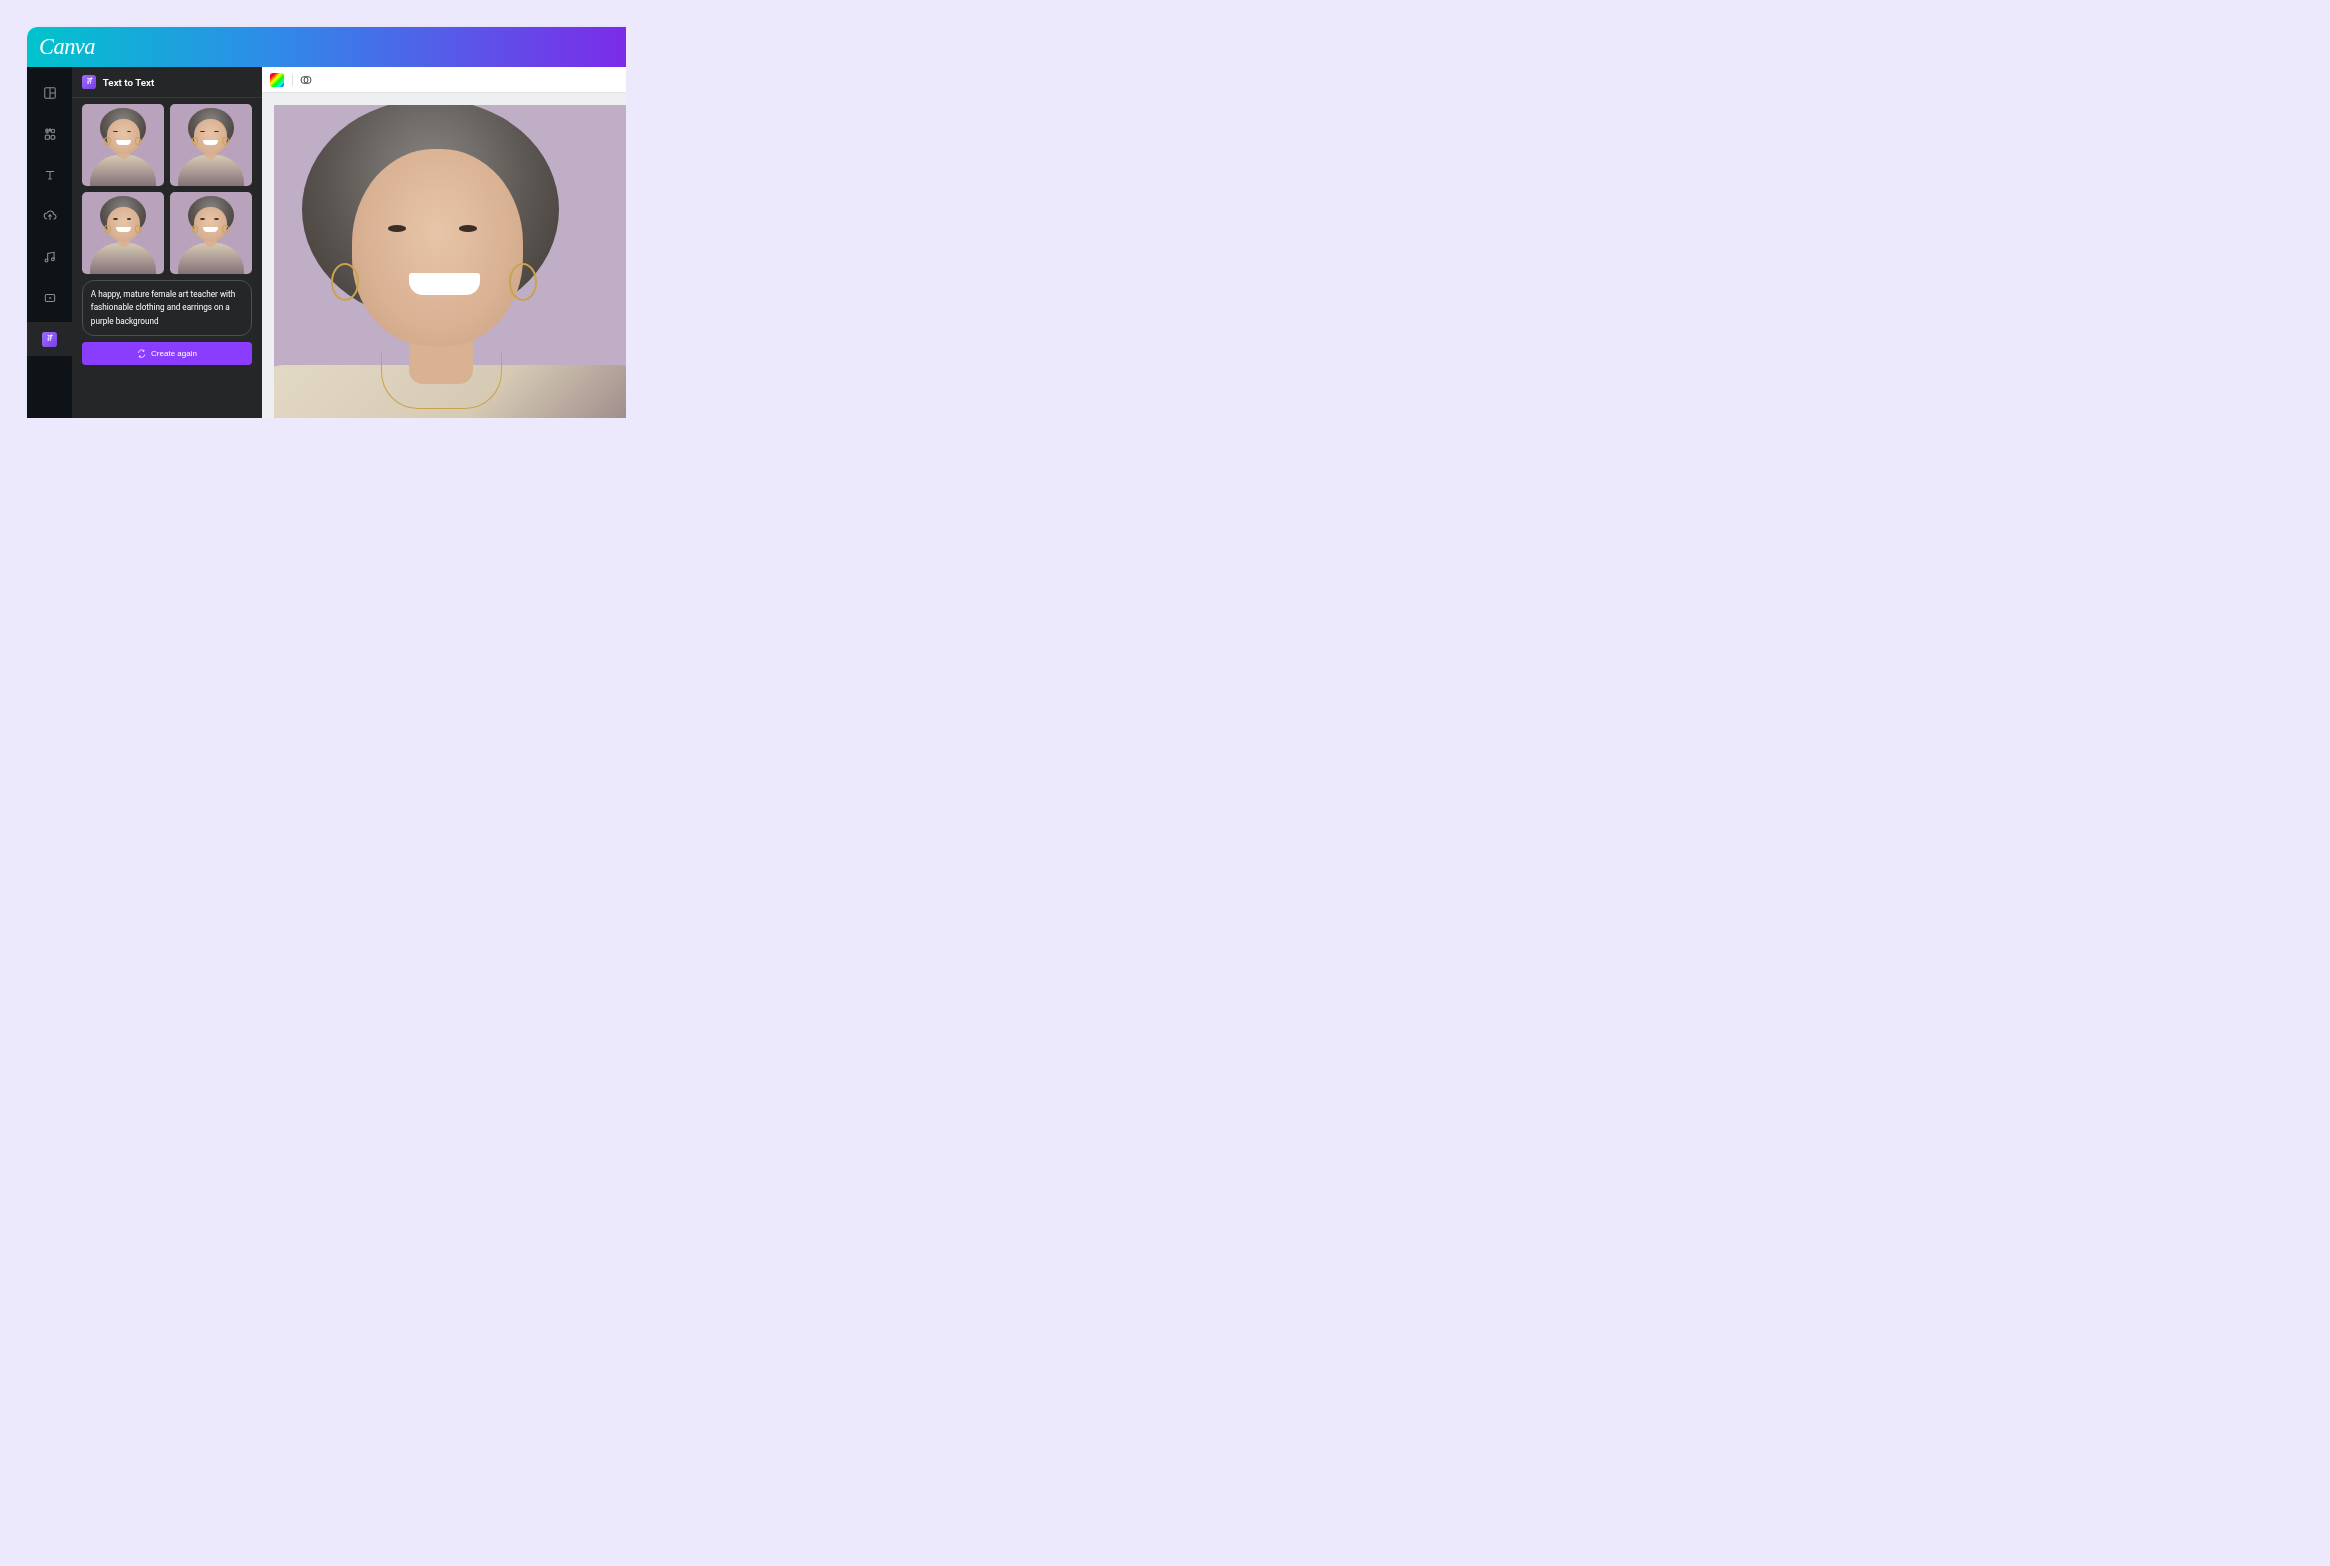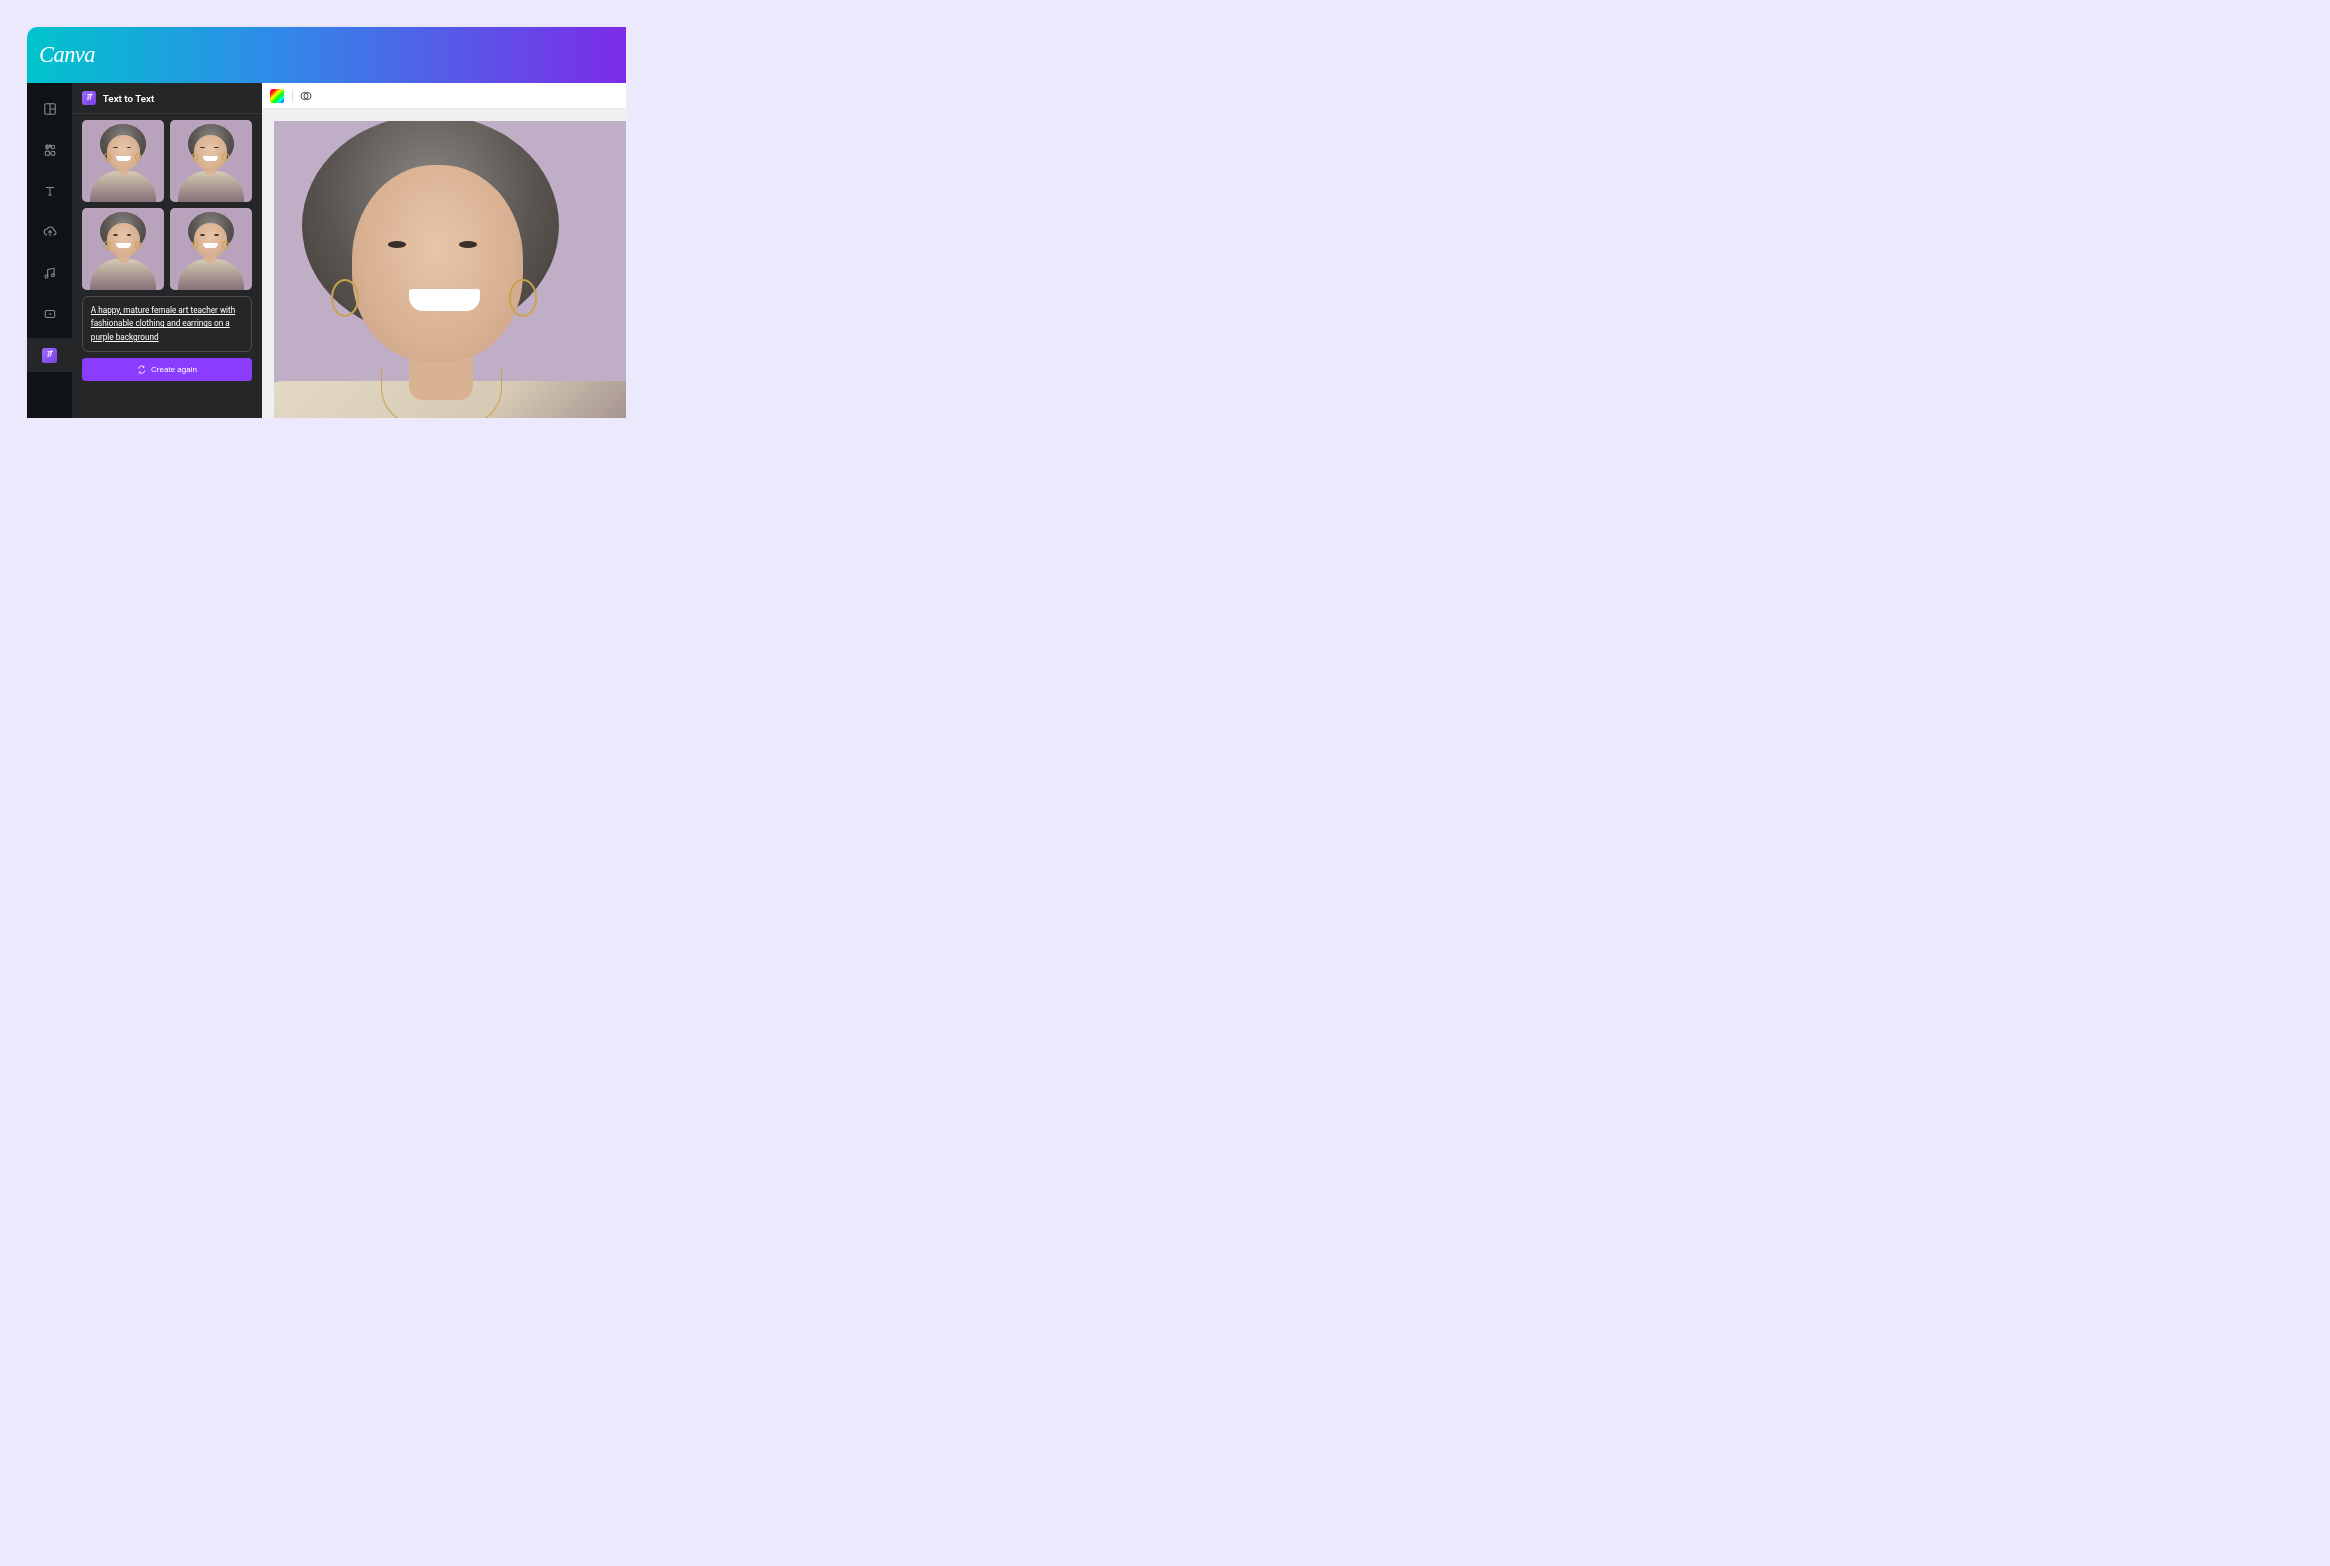--- a/index.html
+++ b/index.html
@@ -20,21 +20,21 @@
       top: 27px;
       left: 27px;
       right: -3.7px;
       bottom: -3.7px;
       background: #fff;
       border-radius: 10.3px 0 0 0;
       overflow: hidden;
       box-shadow: 0 0.9px 3.7px rgba(0,0,0,0.05);
     }
     .header-bar {
-      height: 56px;
+      height: 40px;
       background: linear-gradient(90deg, #00C4CC 0%, #2E8CE8 40%, #7D2AE8 100%);
       display: flex;
       align-items: center;
       padding: 0 12px;
     }
     .logo {
       font-family: "Brush Script MT", cursive;
       color: #fff;
       font-size: 22.4px;
       font-weight: 500;
@@ -126,27 +126,26 @@
     .thumb {
       aspect-ratio: 1/1;
       border-radius: 4.7px;
       background: #b9a2bb;
       cursor: pointer;
       position: relative;
       overflow: hidden;
     }
     .prompt-box {
       border: 0.7px solid #4D4E50;
-      border-radius: 6px;
+      border-radius: 12px;
       padding: 6.5px 7.5px;
       color: #fff;
       font-size: 8.2px;
       line-height: 1.65;
       min-height: 42px;
-      text-decoration: underline;
     }
     .create-btn {
       background: #8B3DFF;
       color: #fff;
       border: none;
       border-radius: 3.7px;
       height: 22.4px;
       font-size: 8px;
       font-weight: 500;
       display: flex;

